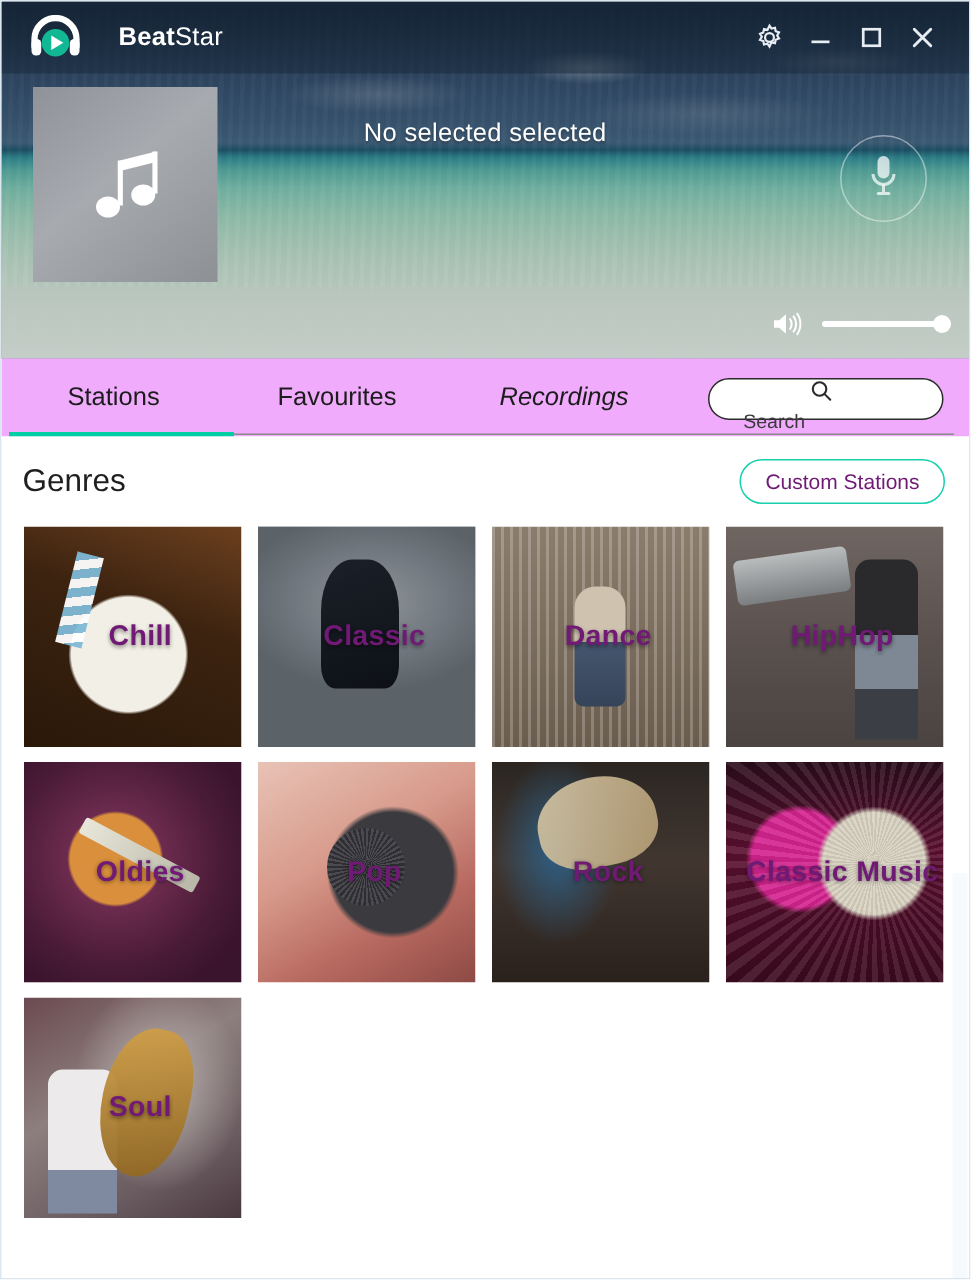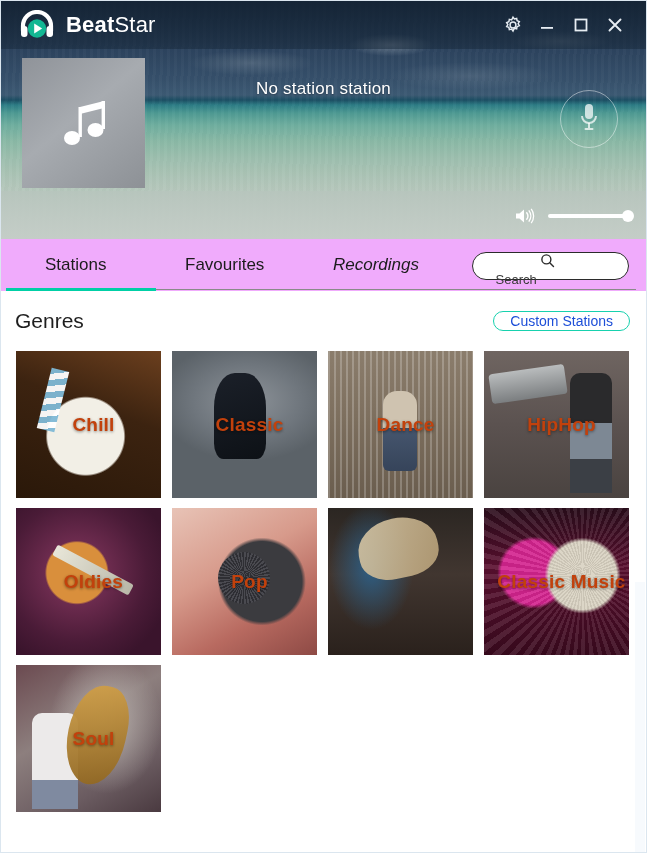--- a/index.html
+++ b/index.html
@@ -62,21 +62,21 @@
   }
 
   .titlebar {
     position: absolute; top: 0; left: 0; right: 0; height: 48px;
     background: linear-gradient(to bottom, rgba(20,35,52,0.92), rgba(24,42,60,0.55));
     display: flex; align-items: center; z-index: 6;
   }
   .logo-wrap { display: flex; align-items: center; margin-left: 18px; }
   .logo-icon { width: 36px; height: 30px; position: relative; }
   .app-title {
-    margin-left: 11px; font-size: 22px; color: #ffffff; letter-spacing: .2px;
+    margin-left: 24px; font-size: 17px; color: #ffffff; letter-spacing: .2px;
   }
   .app-title b { font-weight: bold; }
   .app-title span { font-weight: normal; }
 
   .winbtns { margin-left: auto; display: flex; align-items: center; margin-right: 14px; }
   .winbtn {
     width: 34px; height: 34px; display: flex; align-items: center; justify-content: center;
     color: #e7edf3; cursor: pointer;
   }
   .winbtn svg { display: block; }
@@ -144,35 +144,35 @@
   .search-input::placeholder { color: #3a3a3a; }
 
   
   .content { position: relative; height: 563px; background: #ffffff; overflow: hidden; }
   .content-head {
     display: flex; align-items: center; height: 60px; padding: 0 16px 0 14px; gap: 24px;
   }
   .genres-title { font-size: 21px; color: #1f1f1f; }
   .custom-btn {
     margin-left: auto; border: 1.5px solid #17d1ae; border-radius: 16px;
-    height: 20px; padding: 0 16px; display: flex; align-items: center;
-    font-size: 14px; color: #1d4ed8; background: #fff; cursor: pointer;
+    height: 30px; padding: 0 16px; display: flex; align-items: center;
+    font-size: 14px; color: #701a75; background: #fff; cursor: pointer;
   }
 
   .grid {
     position: relative; padding: 0 0 0 15px;
     display: grid; grid-template-columns: repeat(4, 145px); gap: 10px 11px;
   }
   .tile {
     position: relative; width: 145px; height: 147px; overflow: hidden; cursor: pointer;
   }
   .tile-img { position: absolute; inset: 0; }
   .tile-label {
     position: absolute; left: 0; right: 0; top: 50%; transform: translateY(-50%);
-    text-align: center; color: #c2410c; font-size: 19px; font-weight: bold;
+    text-align: center; color: #701a75; font-size: 19px; font-weight: bold;
     text-shadow: 0 1px 3px rgba(0,0,0,.45); letter-spacing: .2px; margin-left: 10px;
   }
 
   
   .art-chill {
     background:
       radial-gradient(circle at 48% 58%, #f2efe6 0 38px, rgba(242,239,230,0) 40px),
       linear-gradient(200deg, #6b3f1e 0%, #3c2310 40%, #2a1809 100%);
   }
   .art-chill::after {
@@ -332,21 +332,21 @@
         <svg width="52" height="56" viewBox="0 0 52 56">
           <path d="M22 12 L46 6 L46 13 L22 19 Z" fill="#ffffff"></path>
           <rect x="20.5" y="12" width="3.4" height="30" fill="#ffffff"></rect>
           <rect x="43.6" y="6" width="3.4" height="28" fill="#ffffff"></rect>
           <ellipse cx="14" cy="43" rx="8" ry="7" fill="#ffffff"></ellipse>
           <ellipse cx="37.5" cy="35" rx="8" ry="7" fill="#ffffff"></ellipse>
         </svg>
       </span>
     </div>
 
-    <div class="nowplaying">No station station</div>
+    <div class="nowplaying">No selected selected</div>
 
     <div class="micbtn">
       <span>
         <svg width="22" height="30" viewBox="0 0 22 30">
           <rect x="7" y="2" width="8" height="15" rx="4" fill="rgba(255,255,255,0.72)"></rect>
           <path d="M4 14 a7 7 0 0 0 14 0" fill="none" stroke="rgba(255,255,255,0.72)" stroke-width="2"></path>
           <rect x="10" y="21" width="2" height="5" fill="rgba(255,255,255,0.72)"></rect>
           <rect x="6.5" y="26" width="9" height="2" rx="1" fill="rgba(255,255,255,0.72)"></rect>
         </svg>
       </span>
@@ -411,20 +411,21 @@
       <div class="tile">
         <div class="tile-img art-oldies"></div>
         <div class="tile-label">Oldies</div>
       </div>
       <div class="tile">
         <div class="tile-img art-pop"></div>
         <div class="tile-label">Pop</div>
       </div>
       <div class="tile">
         <div class="tile-img art-rock"></div>
+        <div class="tile-label">Rock</div>
       </div>
       <div class="tile">
         <div class="tile-img art-schlager"></div>
         <div class="tile-label">Classic Music</div>
       </div>
       <div class="tile">
         <div class="tile-img art-soul"></div>
         <div class="tile-label">Soul</div>
       </div>
     </div>

